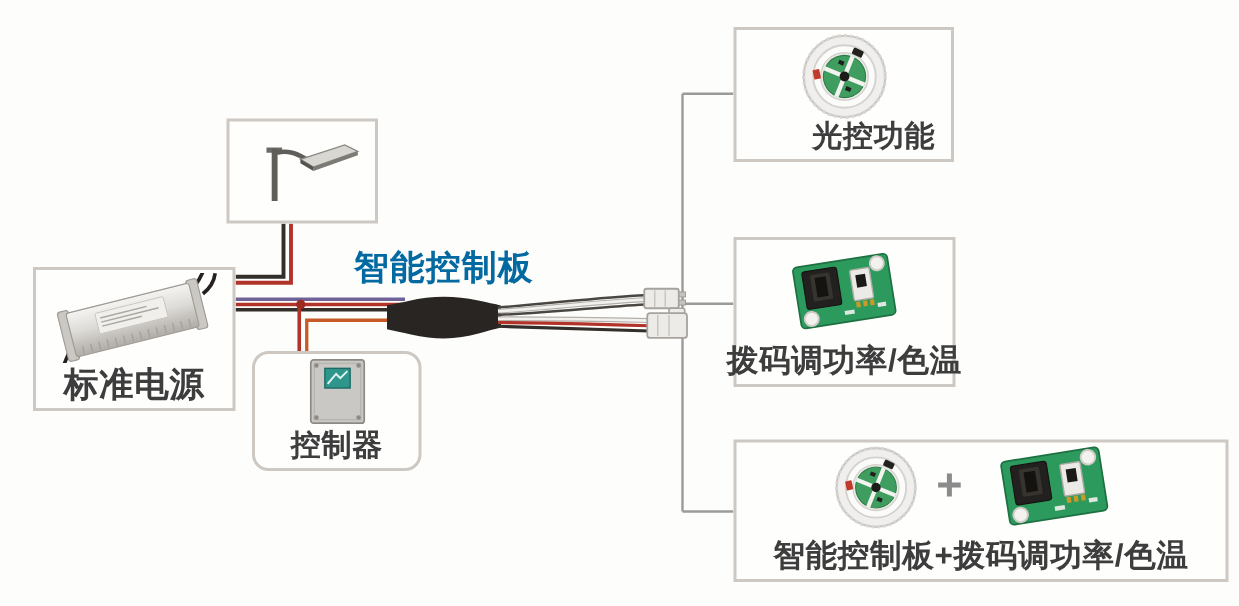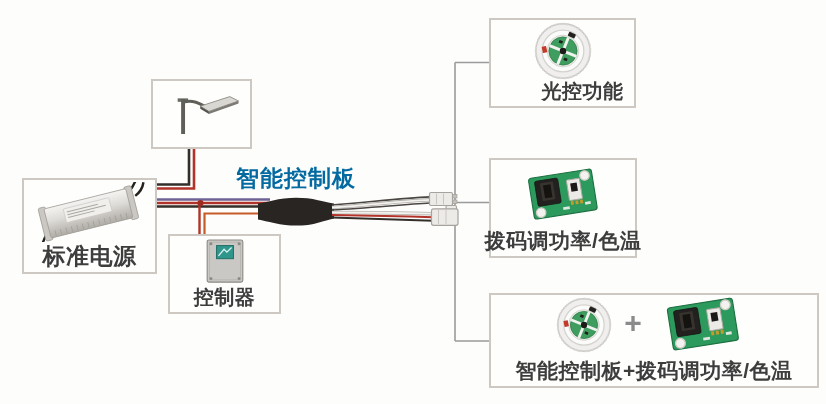--- a/index.html
+++ b/index.html
@@ -26,21 +26,21 @@
   }
   .plus{color:#8b8b8b;font-weight:bold;font-size:30px;line-height:1;padding-bottom:8px;}
   .float-label{
     position:absolute;left:236px;top:163px;
     color:#0369a1;font-weight:bold;font-size:23px;letter-spacing:1px;white-space:nowrap;
   }
   #box-power{left:22px;top:162px;width:135px;height:96px;margin-top:16px;}
   #box-power .label{font-size:23px;}
   #box-led{left:151px;top:79px;width:101px;height:70px;}
   #box-led .label{font-size:20px;}
-  #box-controller{left:168px;top:234px;width:113px;height:80px;}
+  #box-controller{left:168px;top:234px;width:113px;height:80px;border-radius:11px;}
   #box-controller .label{font-size:20px;}
   #box-opt1{left:489px;top:18px;width:147px;height:90px;}
   #box-opt1 .label{font-size:20px;margin-left:40px;}
   #box-opt2{left:489px;top:158px;width:148px;height:100px;}
   #box-opt2 .label{font-size:21px;}
   #box-opt3{left:489px;top:293px;width:330px;height:95px;}
   #box-opt3 .label{font-size:21px;}
 </style>
 </head>
 <body>

